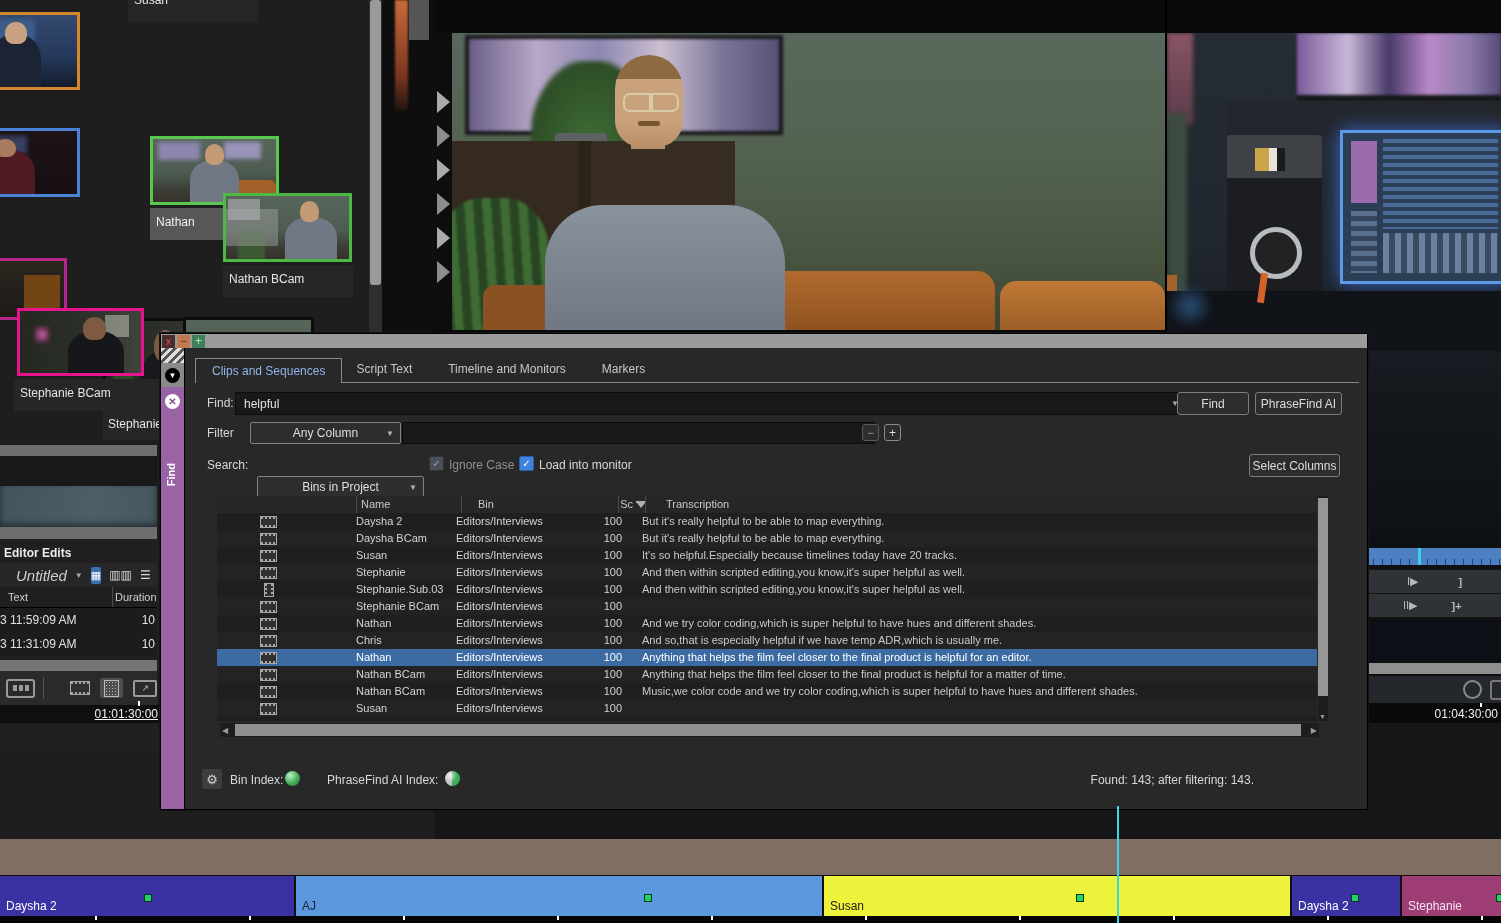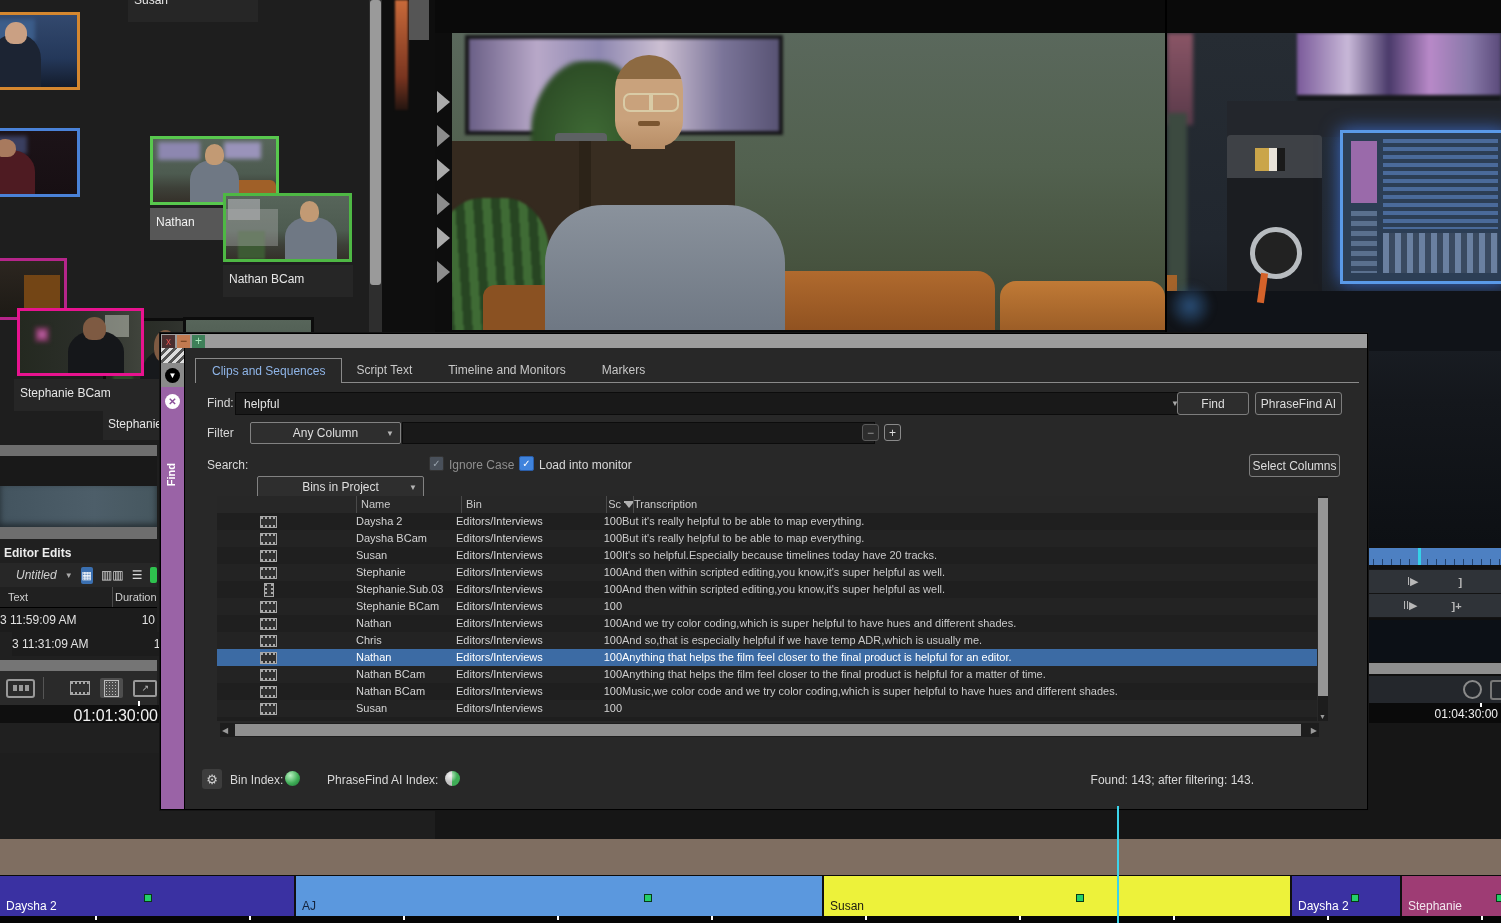--- a/index.html
+++ b/index.html
@@ -27,21 +27,21 @@
   .thead{display:flex;height:17px;line-height:17px;font-size:11px;color:#c9c9c9;background:#272727;}
   .trow{display:flex;height:17px;line-height:17px;font-size:11px;color:#d4d4d4;}
   .trow:nth-child(even){background:#232323;}
   .trow:nth-child(odd){background:#1f1f1f;}
   .trow.sel{background:#3c6ba4;color:#fff;}
   .trow.sel .c-text{color:#fff;}
   .c-icon{width:103px;display:flex;justify-content:center;align-items:center;}
   .c-name{width:100px;overflow:hidden;white-space:nowrap;margin-left:36px;}
   .c-bin{width:140px;overflow:hidden;white-space:nowrap;}
   .c-score{width:26px;text-align:right;}
-  .c-text{flex:1;padding-left:0;color:#c9c9c9;white-space:nowrap;overflow:hidden;}
+  .c-text{flex:1;padding-left:20px;color:#c9c9c9;white-space:nowrap;overflow:hidden;}
   .hd-sep{border-left:1px solid #4a4a4a;}
   .filmstrip{display:inline-block;width:15px;height:10px;border:1px solid #a8a8a8;background:
      repeating-linear-gradient(90deg,#a8a8a8 0 2px,transparent 2px 4px) top/100% 2px no-repeat,
      repeating-linear-gradient(90deg,#a8a8a8 0 2px,transparent 2px 4px) bottom/100% 2px no-repeat,#303030;}
   .subclip{display:inline-block;width:8px;height:12px;border:1px solid #a8a8a8;background:
      repeating-linear-gradient(180deg,#a8a8a8 0 2px,transparent 2px 4px) left/2px 100% no-repeat,
      repeating-linear-gradient(180deg,#a8a8a8 0 2px,transparent 2px 4px) right/2px 100% no-repeat,#303030;}
   .tab{height:22px;display:flex;align-items:center;padding:0 12px;font-size:12px;color:#c8c8c8;}
   .tab.active{height:24px;border:1px solid #8a8a8a;border-bottom:none;background:#282828;
               color:#8fb5e8;margin-bottom:-1px;padding:0 16px;}
@@ -158,59 +158,59 @@
 
   <div class="abs" style="left:0;top:430px;width:160px;height:293px;">
     <div class="abs" style="left:0;top:15px;width:157px;height:11px;background:#6e6e6e;"></div>
     <div class="abs" style="left:0;top:26px;width:157px;height:30px;background:#191919;"></div>
     <div class="abs" style="left:0;top:56px;width:157px;height:41px;background:linear-gradient(90deg,#43545f,#4d5e69 60%,#46575f);box-shadow:inset 0 -3px 6px rgba(0,0,0,.5);"></div>
     <div class="abs" style="left:0;top:97px;width:157px;height:12px;background:#6e6e6e;"></div>
     <div class="abs" style="left:0;top:109px;width:160px;height:214px;background:#202020;border-right:1px solid #000;"></div>
     <div class="abs lbl" style="left:4px;top:116px;font-weight:bold;color:#ececec;">Editor Edits</div>
 
     <div class="abs" style="left:0;top:133px;width:157px;height:24px;background:#272727;display:flex;align-items:center;">
-      <span style="font-size:12px;font-style:italic;color:#cfcfcf;margin-left:16px;">Untitled</span>
+      <span style="font-size:15px;font-style:italic;color:#cfcfcf;margin-left:16px;">Untitled</span>
       <span style="font-size:8px;color:#aaa;margin-left:8px;">▼</span>
       <span style="width:21px;height:17px;background:#3a6fb0;border-radius:2px;margin-left:8px;display:flex;align-items:center;justify-content:center;color:#fff;font-size:11px;">▦</span>
       <span style="margin-left:8px;color:#d8d8d8;font-size:12px;">▥▥</span>
       <span style="margin-left:8px;color:#d8d8d8;font-size:12px;">☰</span>
       <span style="width:11px;height:16px;background:#2ec24e;border-radius:2px;margin-left:8px;"></span>
     </div>
 
     <div class="abs" style="left:0;top:157px;width:157px;height:20px;background:#202020;border-bottom:1px solid #000;font-size:11px;color:#cfcfcf;">
       <span class="abs" style="left:8px;top:4px;">Text</span>
       <span class="abs" style="left:112px;top:0;width:1px;height:20px;background:#4a4a4a;"></span>
       <span class="abs" style="left:115px;top:4px;">Duration</span>
     </div>
     <div class="abs" style="left:0;top:178px;width:157px;height:24px;background:#1c1c1c;font-size:12px;color:#e2e2e2;">
       <span class="abs" style="left:0;top:5px;white-space:nowrap;">3 11:59:09 AM</span>
       <span class="abs" style="right:2px;top:5px;">10</span>
     </div>
-    <div class="abs" style="left:12px;top:202px;width:157px;height:24px;background:#1c1c1c;font-size:12px;color:#e2e2e2;">
+    <div class="abs" style="left:0;top:202px;width:157px;height:24px;background:#1c1c1c;font-size:12px;color:#e2e2e2;">
       <span class="abs" style="left:0;top:5px;white-space:nowrap;">3 11:31:09 AM</span>
       <span class="abs" style="right:2px;top:5px;">10</span>
     </div>
     <div class="abs" style="left:0;top:230px;width:157px;height:11px;background:#757575;"></div>
 
     <div class="abs" style="left:0;top:241px;width:157px;height:34px;background:#2a2a2a;display:flex;align-items:center;">
       <span style="width:26px;height:15px;border:2px solid #999;border-radius:3px;margin-left:6px;display:flex;gap:2px;align-items:center;justify-content:center;">
         <span style="width:4px;height:6px;background:#999;"></span>
           <span style="width:4px;height:6px;background:#999;"></span>
           <span style="width:4px;height:6px;background:#999;"></span>
       </span>
       <span style="width:1px;height:22px;background:#555;margin-left:8px;"></span>
       <span class="filmstrip" style="margin-left:26px;width:18px;height:12px;"></span>
       <span style="width:24px;height:20px;background:#4e4e4e;border-radius:2px;margin-left:10px;display:flex;align-items:center;justify-content:center;">
         <span style="width:13px;height:15px;border:1px solid #bbb;background:radial-gradient(#bbb 1px,transparent 1px);background-size:3px 3px;"></span>
       </span>
       <span style="width:20px;height:13px;border:2px solid #999;border-radius:2px;margin-left:10px;display:flex;align-items:center;justify-content:center;color:#bbb;font-size:9px;">↗</span>
     </div>
     <div class="abs" style="left:0;top:275px;width:160px;height:18px;background:#0f0f0f;">
       <span class="abs" style="left:138px;top:-4px;width:2px;height:5px;background:#fff;"></span>
-      <span class="abs" style="right:2px;top:2px;color:#f2f2f2;font-size:16px;">01:01:30:00</span>
+      <span class="abs" style="right:2px;top:2px;color:#f2f2f2;font-size:12px;text-decoration:underline;">01:01:30:00</span>
     </div>
   </div>
 
   <div class="abs" style="left:435px;top:0;width:730px;height:333px;background:#0a0a0a;">
     <div class="abs" style="left:0;top:0;width:730px;height:33px;background:#0a0a0a;"></div>
     <div class="abs" style="left:0;top:33px;width:730px;height:297px;overflow:hidden;background:linear-gradient(180deg,#5a685c 0%,#52614f 45%,#47533f 78%,#3c4434 100%);">
       <div class="abs" style="left:30px;top:2px;width:310px;height:92px;border:4px solid #17171a;background:linear-gradient(90deg,#6a5f86,#b8a8c8 22%,#8d87b0 42%,#ccbfd2 62%,#7a7498 82%,#585374);filter:blur(1.5px);"></div>
       <div class="abs" style="left:96px;top:28px;width:120px;height:100px;background:radial-gradient(ellipse at 50% 80%,#3f6b35,#2d4d26 70%,transparent 75%);filter:blur(2px);"></div>
       <div class="abs" style="left:120px;top:100px;width:52px;height:42px;background:#5d6163;border-radius:4px 4px 8px 8px;"></div>
       <div class="abs" style="left:0;top:108px;width:300px;height:192px;background:linear-gradient(90deg,#352a1f 0 48%,#2c2318 48% 52%,#382d21 52%);"></div>
@@ -298,21 +298,21 @@
       <div class="abs" style="left:0;top:0;width:23px;height:15px;background:repeating-linear-gradient(135deg,#ddd 0 3px,#555 3px 6px);"></div>
       <div class="abs" style="left:0;top:15px;width:23px;height:24px;background:#8a8a8a;display:flex;align-items:center;justify-content:center;">
         <span style="width:15px;height:15px;border-radius:50%;background:#000;color:#fff;font-size:8px;display:flex;align-items:center;justify-content:center;">▼</span>
       </div>
       <div class="abs" style="left:4px;top:46px;width:15px;height:15px;border-radius:50%;background:#fff;color:#8a4f99;font-size:10px;font-weight:bold;display:flex;align-items:center;justify-content:center;">✕</div>
       <div class="abs" style="left:4px;top:115px;color:#fff;font-size:11px;font-weight:bold;writing-mode:vertical-rl;transform:rotate(180deg);">Find</div>
     </div>
 
     <div class="abs" style="left:23px;top:14px;right:0;bottom:0;background:#282828;border-left:1px solid #000;">
 
-      <div class="abs" style="left:10px;top:10px;right:8px;height:24px;border-bottom:1px solid #8a8a8a;display:flex;align-items:center;">
+      <div class="abs" style="left:10px;top:10px;right:8px;height:24px;border-bottom:1px solid #8a8a8a;display:flex;align-items:flex-start;">
         <div class="tab active">Clips and Sequences</div>
         <div class="tab" style="margin-left:2px;">Script Text</div>
         <div class="tab" style="margin-left:12px;">Timeline and Monitors</div>
         <div class="tab" style="margin-left:12px;">Markers</div>
       </div>
 
       <span class="abs lbl" style="left:22px;top:48px;">Find:</span>
       <div class="field abs" style="left:50px;top:44px;width:935px;height:21px;">
         <span>helpful</span>
         <span class="abs" style="right:8px;font-size:8px;color:#aaa;">▼</span>
@@ -337,21 +337,21 @@
       <span class="cb cb-dim abs" style="left:244px;top:108px;">✓</span>
       <span class="abs" style="left:264px;top:110px;font-size:12px;color:#8f8f8f;">Ignore Case</span>
       <span class="cb cb-blue abs" style="left:334px;top:108px;">✓</span>
       <span class="abs lbl" style="left:354px;top:110px;">Load into monitor</span>
       <div class="btn abs" style="left:1064px;top:106px;width:89px;height:21px;">Select Columns</div>
 
       <div class="abs" style="left:32px;top:148px;width:1100px;height:225px;background:#1e1e1e;overflow:hidden;">
         <div class="thead">
           <span class="c-icon"></span>
           <span class="c-name hd-sep" style="padding-left:4px;">Name</span>
-          <span class="c-bin hd-sep" style="padding-left:4px;">Bin</span>
+          <span class="c-bin hd-sep" style="padding-left:16px;">Bin</span>
           <span class="c-score hd-sep" style="display:flex;justify-content:flex-end;align-items:center;">
             <span>Sc</span>
             <span style="display:inline-flex;flex-direction:column;align-items:center;margin-left:3px;">
               <span style="width:9px;height:2px;background:#b0b0b0;"></span>
               <span style="width:0;height:0;border-left:4px solid transparent;border-right:4px solid transparent;border-top:5px solid #b0b0b0;"></span>
             </span>
           </span>
           <span class="c-text hd-sep">Transcription</span>
         </div>
         <div id="rows">

